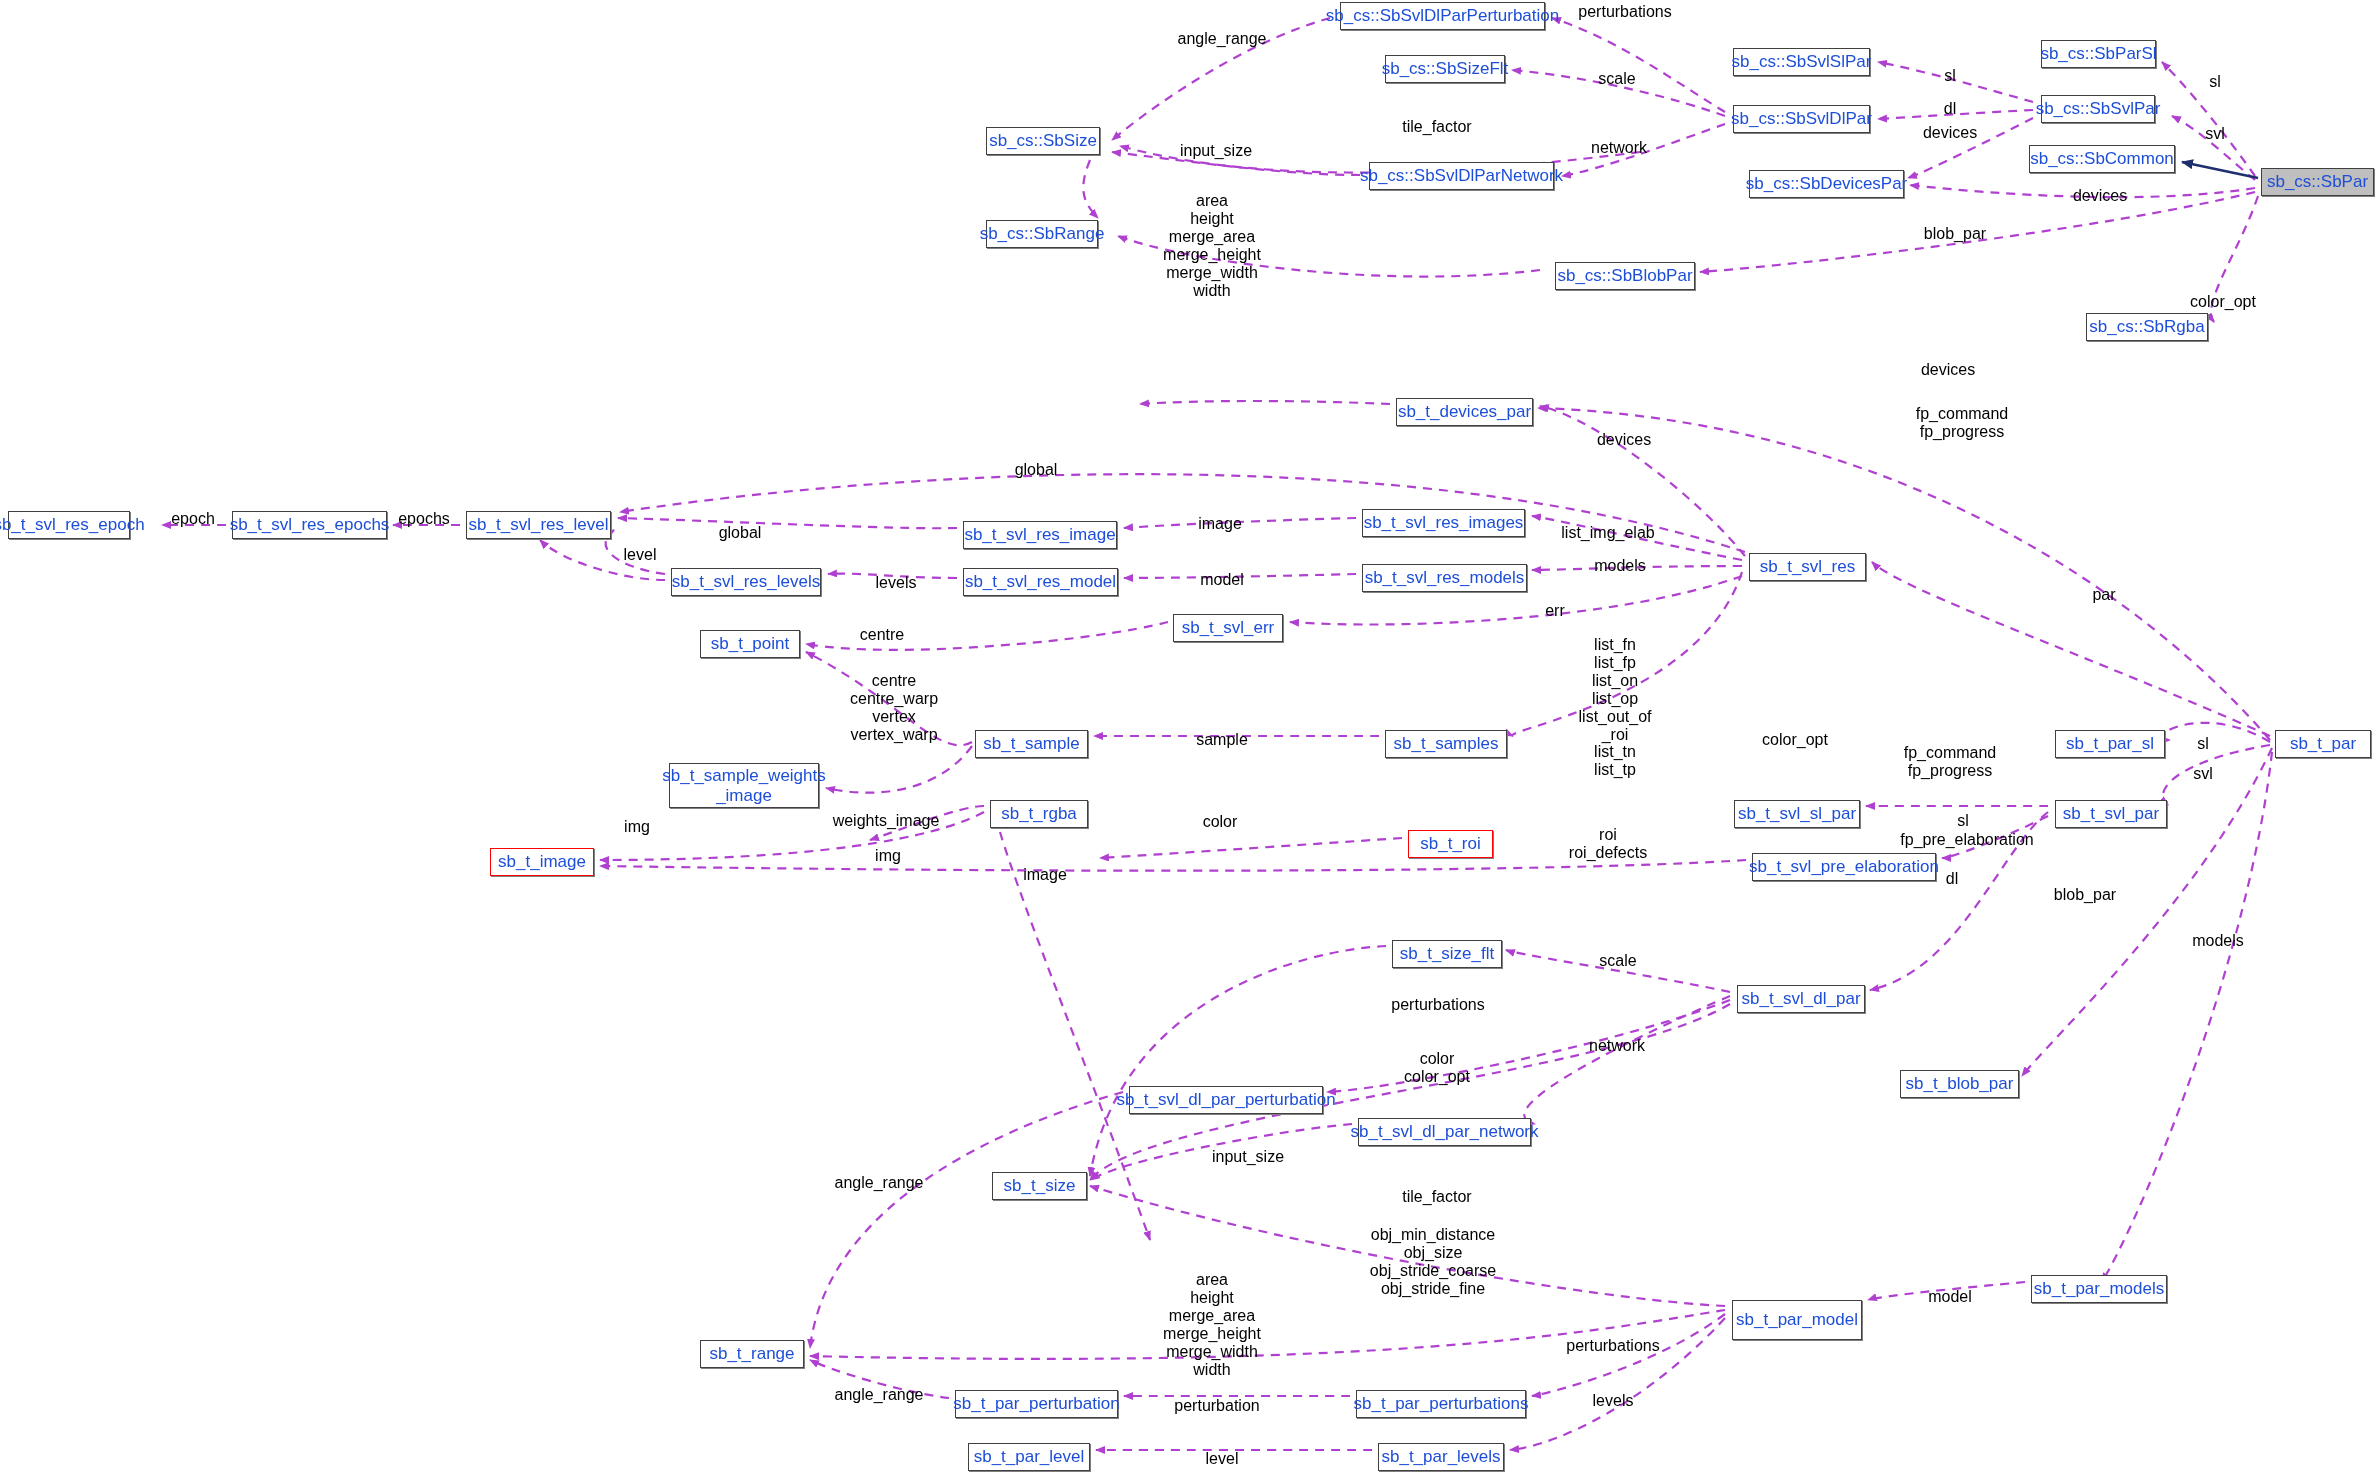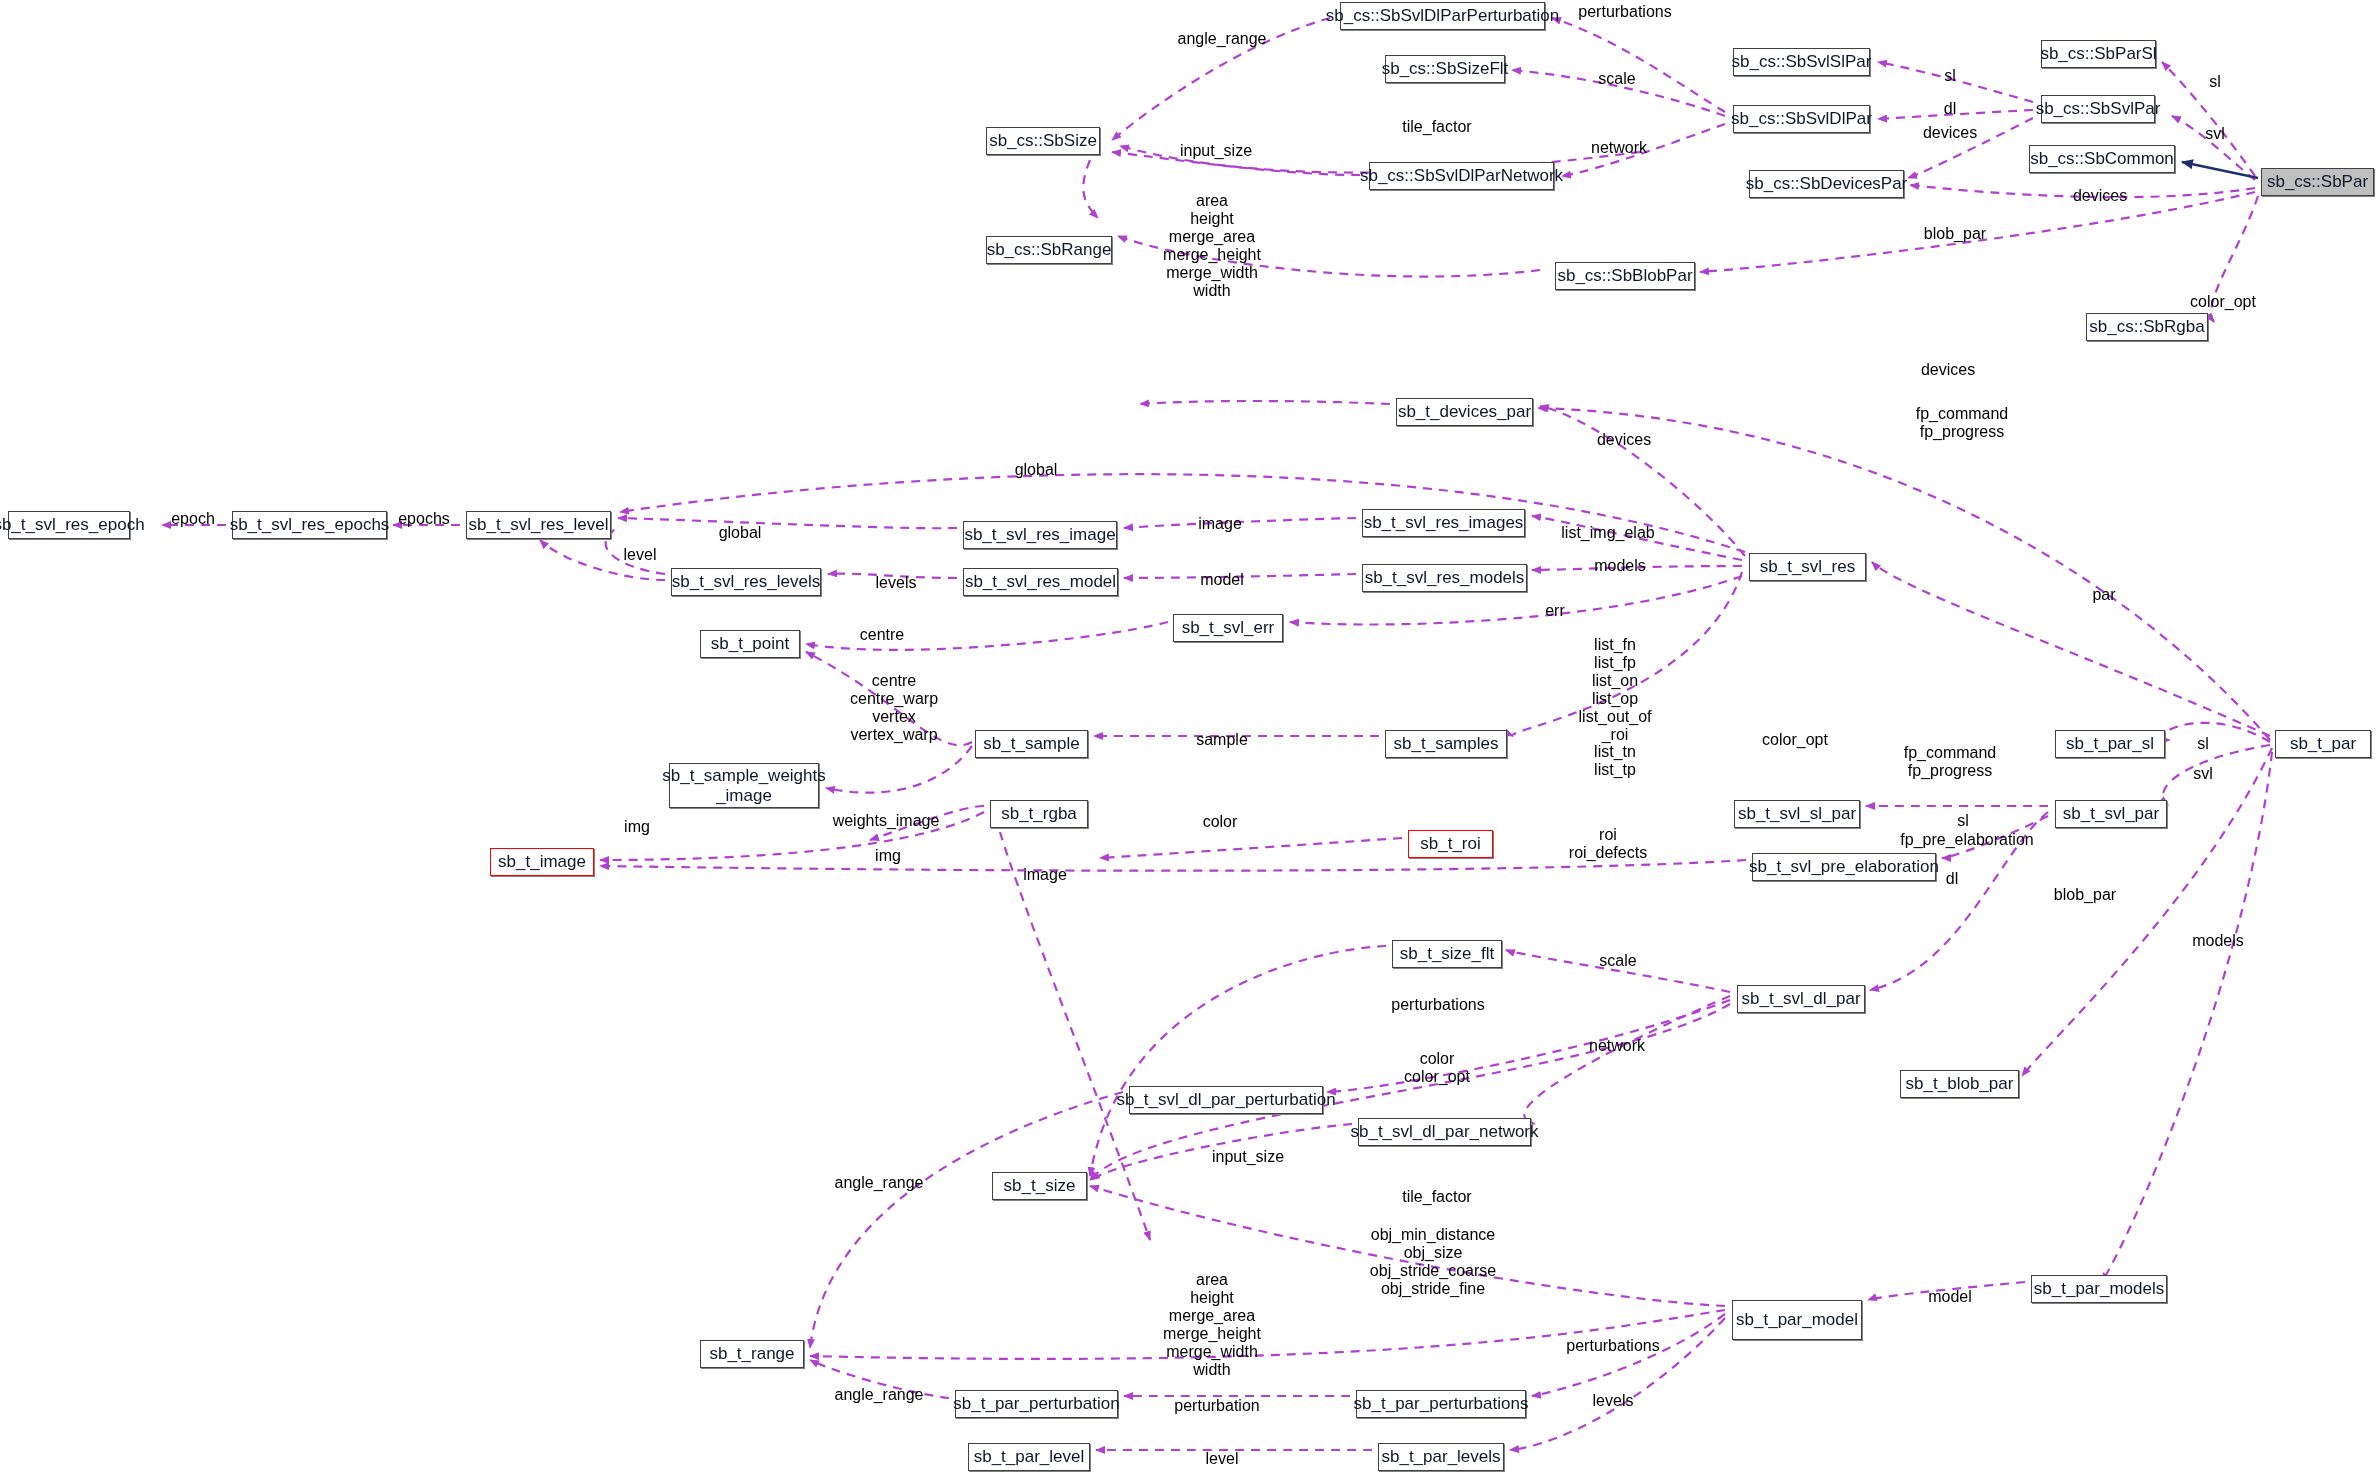--- a/index.html
+++ b/index.html
@@ -21,21 +21,21 @@
     top: 0;
     width: 2379px;
     height: 1481px;
     pointer-events: none;
   }
   .node {
     position: absolute;
     box-sizing: border-box;
     background: #ffffff;
     border: 1px solid #404040;
-    color: #0f172a;
+    color: #1d4ed8;
     font-size: 17px;
     line-height: 1.15;
     text-align: center;
     display: flex;
     align-items: center;
     justify-content: center;
     white-space: pre;
     box-shadow: 1px 1px 0 #808080;
     z-index: 5;
     padding: 0 4px;
@@ -163,21 +163,21 @@
       <div class="node" style="left: 1385px; top: 55px; width: 120px; height: 28px;">sb_cs::SbSizeFlt</div>
       <div class="node" style="left: 1733px; top: 48px; width: 137px; height: 28px;">sb_cs::SbSvlSlPar</div>
       <div class="node" style="left: 2041px; top: 40px; width: 115px; height: 28px;">sb_cs::SbParSl</div>
       <div class="node" style="left: 1733px; top: 105px; width: 137px; height: 28px;">sb_cs::SbSvlDlPar</div>
       <div class="node" style="left: 2041px; top: 95px; width: 114px; height: 28px;">sb_cs::SbSvlPar</div>
       <div class="node" style="left: 986px; top: 127px; width: 114px; height: 28px;">sb_cs::SbSize</div>
       <div class="node" style="left: 2029px; top: 145px; width: 146px; height: 28px;">sb_cs::SbCommon</div>
       <div class="node highlight" style="left: 2261px; top: 168px; width: 113px; height: 28px;">sb_cs::SbPar</div>
       <div class="node" style="left: 1369px; top: 162px; width: 185px; height: 28px;">sb_cs::SbSvlDlParNetwork</div>
       <div class="node" style="left: 1749px; top: 170px; width: 155px; height: 28px;">sb_cs::SbDevicesPar</div>
-      <div class="node" style="left: 986px; top: 236px; width: 126px; height: 28px;">sb_cs::SbRange</div>
+      <div class="node" style="left: 986px; top: 220px; width: 112px; height: 28px;">sb_cs::SbRange</div>
       <div class="node" style="left: 1555px; top: 262px; width: 140px; height: 28px;">sb_cs::SbBlobPar</div>
       <div class="node" style="left: 2086px; top: 313px; width: 122px; height: 28px;">sb_cs::SbRgba</div>
       <div class="node" style="left: 1396px; top: 398px; width: 137px; height: 28px;">sb_t_devices_par</div>
       <div class="node" style="left: 8px; top: 511px; width: 122px; height: 28px;">sb_t_svl_res_epoch</div>
       <div class="node" style="left: 232px; top: 511px; width: 155px; height: 28px;">sb_t_svl_res_epochs</div>
       <div class="node" style="left: 466px; top: 511px; width: 145px; height: 28px;">sb_t_svl_res_level</div>
       <div class="node" style="left: 963px; top: 521px; width: 154px; height: 28px;">sb_t_svl_res_image</div>
       <div class="node" style="left: 1362px; top: 509px; width: 163px; height: 28px;">sb_t_svl_res_images</div>
       <div class="node" style="left: 1749px; top: 553px; width: 117px; height: 28px;">sb_t_svl_res</div>
       <div class="node" style="left: 671px; top: 568px; width: 150px; height: 28px;">sb_t_svl_res_levels</div>

